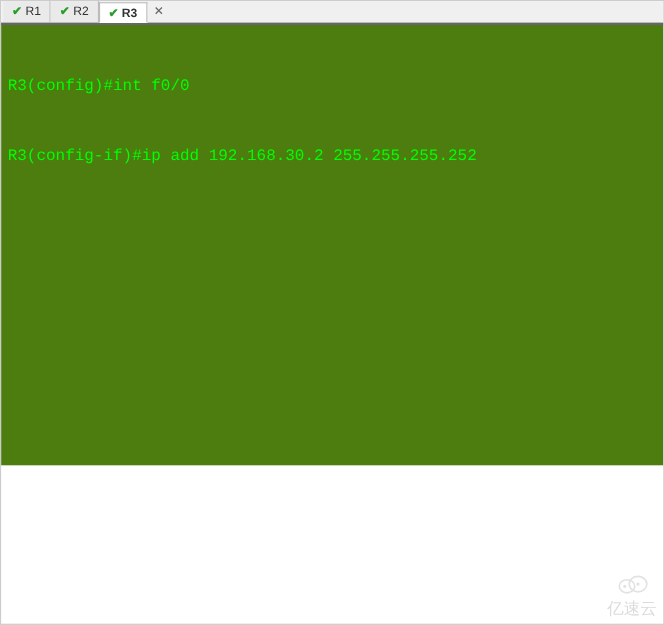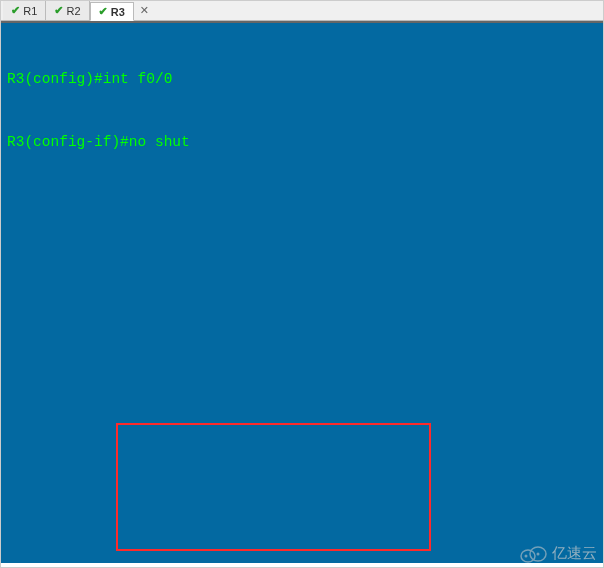--- a/index.html
+++ b/index.html
@@ -47,27 +47,27 @@
     font-size: 11px;
   }
   .close-x {
     color: #666;
     font-size: 11px;
     padding: 0 4px;
     margin-left: 2px;
     cursor: pointer;
   }
   .terminal {
-    background: #0369a1;
+    background: #4d7c0f;
     color: #00ff00;
     font-family: "Courier New", Consolas, monospace;
     font-size: 14.5px;
     line-height: 21px;
     padding: 4px 6px;
-    height: 542px;
+    height: 402px;
     overflow: hidden;
     white-space: pre-wrap;
     word-break: break-all;
     position: relative;
     border-top: 2px solid #666;
   }
   .term-line { display: block; }
   .highlight-box {
     position: absolute;
     border: 2px solid #ff2a2a;
@@ -77,20 +77,21 @@
     position: absolute;
     right: 6px;
     bottom: 4px;
     display: flex;
     align-items: center;
     gap: 4px;
     color: #ccc;
     opacity: 0.7;
     font-family: "Microsoft YaHei", sans-serif;
     font-size: 15px;
+    flex-direction: column;
   }
   .watermark svg { opacity: 0.8; }
 </style>
 </head>
 <body>
 
 <div class="tabbar">
   <div class="tab">
     <span class="check-icon">✔</span>
     <span>R1</span>
@@ -101,21 +102,21 @@
   </div>
   <div class="tab active">
     <span class="check-icon">✔</span>
     <span>R3</span>
   </div>
   <span class="close-x">✕</span>
 </div>
 
 <div class="terminal">
   <span class="term-line">R3(config)#int f0/0</span>
-  <span class="term-line">R3(config-if)#no shut</span>
+  <span class="term-line">R3(config-if)#ip add 192.168.30.2 255.255.255.252</span>
   
   
   
   
   
   
   
   
   
   

